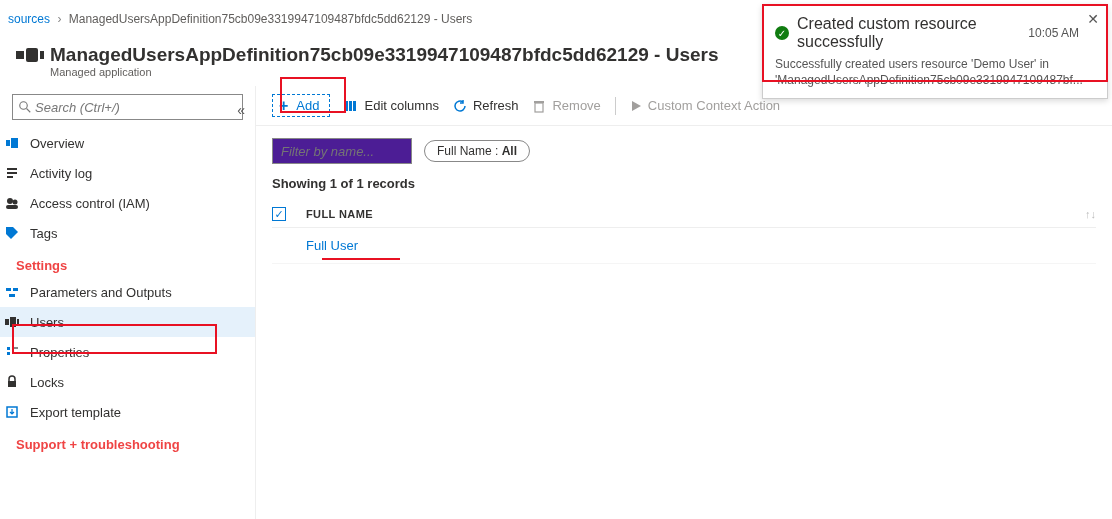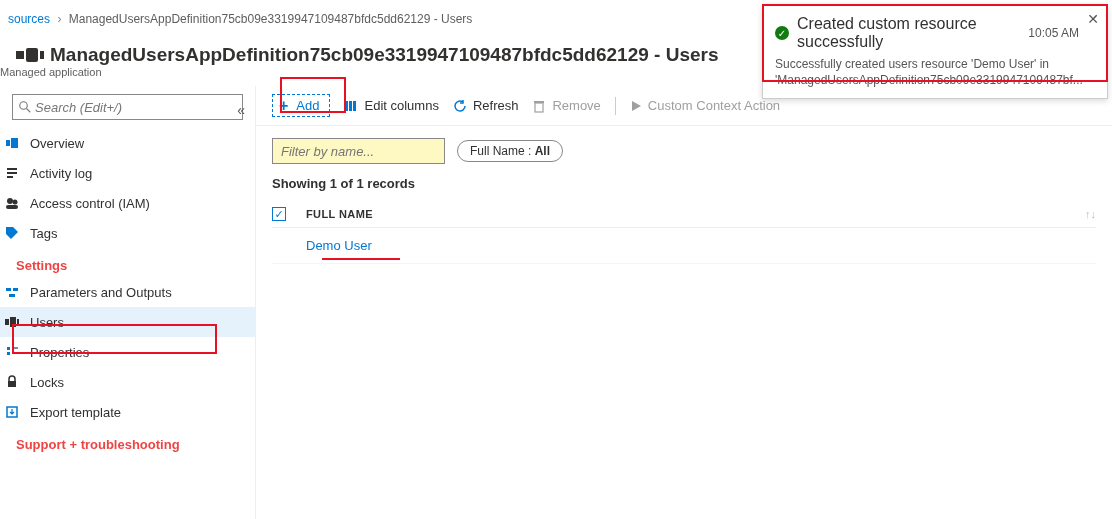--- a/index.html
+++ b/index.html
@@ -5,21 +5,21 @@
   * { box-sizing: border-box; margin: 0; padding: 0; font-family: "Segoe UI", Arial, sans-serif; }
   body { width:1112px; height:519px; background:#fff; color:#323130; font-size:13px; overflow:hidden; position:relative; }
 
   .breadcrumbs { padding:12px 8px; font-size:12px; color:#605e5c; }
   .breadcrumbs a { color:#0078d4; text-decoration:none; }
   .bc-sep { margin:0 4px; color:#888; }
 
   .header { display:flex; align-items:center; padding:6px 16px 2px; }
   .header .icon { width:28px; height:18px; margin-right:6px; }
   .title-wrap h1 { font-size:19px; font-weight:600; color:#323130; }
-  .subtitle { font-size:11px; color:#605e5c; margin-top:-2px; margin-bottom:8px;}
+  .subtitle { font-size:11px; color:#605e5c; padding-left:50px; margin-top:-2px; margin-bottom:8px;}
 
   .layout { display:flex; height:calc(100% - 60px); }
 
   .sidebar { width:256px; border-right:1px solid #eee; padding:4px 0; }
   .searchbox { margin:4px 12px 8px; border:1px solid #888; height:26px; display:flex; align-items:center; padding:0 6px; color:#777; font-style:italic; }
   .searchbox svg { margin-right:4px; flex-shrink:0;}
   .side-item { display:flex; align-items:center; height:30px; padding:0 4px; cursor:pointer; font-size:13px; color:#323130; }
   .side-item .mi { width:16px; margin-right:10px; display:flex; align-items:center; justify-content:center;}
   .side-item.active { background:#e5f1fb; }
   .side-header { padding:10px 16px 4px; font-weight:600; font-size:13px; color:#ef4444;}
@@ -28,21 +28,21 @@
   .main { flex:1; display:flex; flex-direction:column; }
   .toolbar { display:flex; align-items:center; height:40px; padding:0 16px; gap:14px; border-bottom:1px solid #eee; }
   .tbtn { display:flex; align-items:center; gap:6px; font-size:13px; cursor:pointer; }
   .tbtn.disabled { color:#a19f9d; }
   .tbtn .ti { display:flex; align-items:center; }
   .divider { width:1px; height:18px; background:#ccc; }
   .add-pill { border:1px dashed #0078d4; padding:3px 10px 3px 6px; color:#0078d4; }
   .add-pill .plus{ color:#0078d4; font-weight:bold; font-size:16px; margin-right:2px; line-height:14px;}
 
   .filterbar { display:flex; align-items:center; gap:12px; padding:12px 16px; }
-  .filterbox{ border:1px solid #888; height:26px; width:173px; padding:0 8px; font-style:italic; color:#888; font-size:13px; background:#fef9c3;}
+  .filterbox{ border:1px solid #888; height:26px; width:140px; padding:0 8px; font-style:italic; color:#888; font-size:13px; background:#4c1d95;}
   .pill { border:1px solid #888; border-radius:13px; padding:3px 12px; font-size:12px; }
   .status-line{ padding:0 16px 10px; font-weight:600; font-size:13px;}
   .table { padding:0 16px; }
   .thead { display:flex; align-items:center; border-bottom:1px solid #eee; padding:6px 0;}
   .chk { width:14px; height:14px; border:1px solid #0078d4; margin-right:20px; display:flex; align-items:center; justify-content:center; color:#0078d4; font-size:11px; line-height:1;}
   .colhead { font-size:11px; font-weight:700; letter-spacing:0.4px; flex:1;}
   .sorter{ color:#bbb; font-size:11px;}
   .trow { display:flex; align-items:center; padding:10px 0; border-bottom:1px solid #f5f5f5;}
   .trow .spacer{width:34px;}
   .link { color:#0078d4; cursor:pointer; }
@@ -86,21 +86,21 @@
 <div class="subtitle">Managed application</div>
 
 <div class="layout">
 
   <div class="sidebar">
     <div class="searchbox">
       <svg width="12" height="12" viewBox="0 0 16 16">
           <circle cx="6" cy="6" r="5" stroke="#777" fill="none" stroke-width="1.5"></circle>
           <line x1="10" y1="10" x2="15" y2="15" stroke="#777" stroke-width="1.5"></line>
         </svg>
-      <span>Search (Edit+/)</span>
+      <span>Search (Ctrl+/)</span>
     </div>
     <span class="collapse-handle">«</span>
 
     <div class="side-item">
       <span class="mi">
           <svg width="14" height="14">
             <rect x="1" y="4" width="4" height="6" fill="#0078d4"></rect>
             <rect x="6" y="2" width="7" height="10" fill="#0078d4"></rect>
           </svg>
         </span>
@@ -245,21 +245,21 @@
     <div class="status-line">Showing 1 of 1 records</div>
 
     <div class="table">
       <div class="thead">
         <span class="chk">✓</span>
         <span class="colhead">FULL NAME</span>
         <span class="sorter">↑↓</span>
       </div>
       <div class="trow">
         <span class="spacer"></span>
-        <span class="link">Demo User</span>
+        <span class="link">Full User</span>
       </div>
     </div>
   </div>
 </div>
 
 <div class="toast">
   <span class="close">✕</span>
   <div class="row1">
     <span class="ok">✓</span>
     <span class="ttitle">Created custom resource successfully</span>

